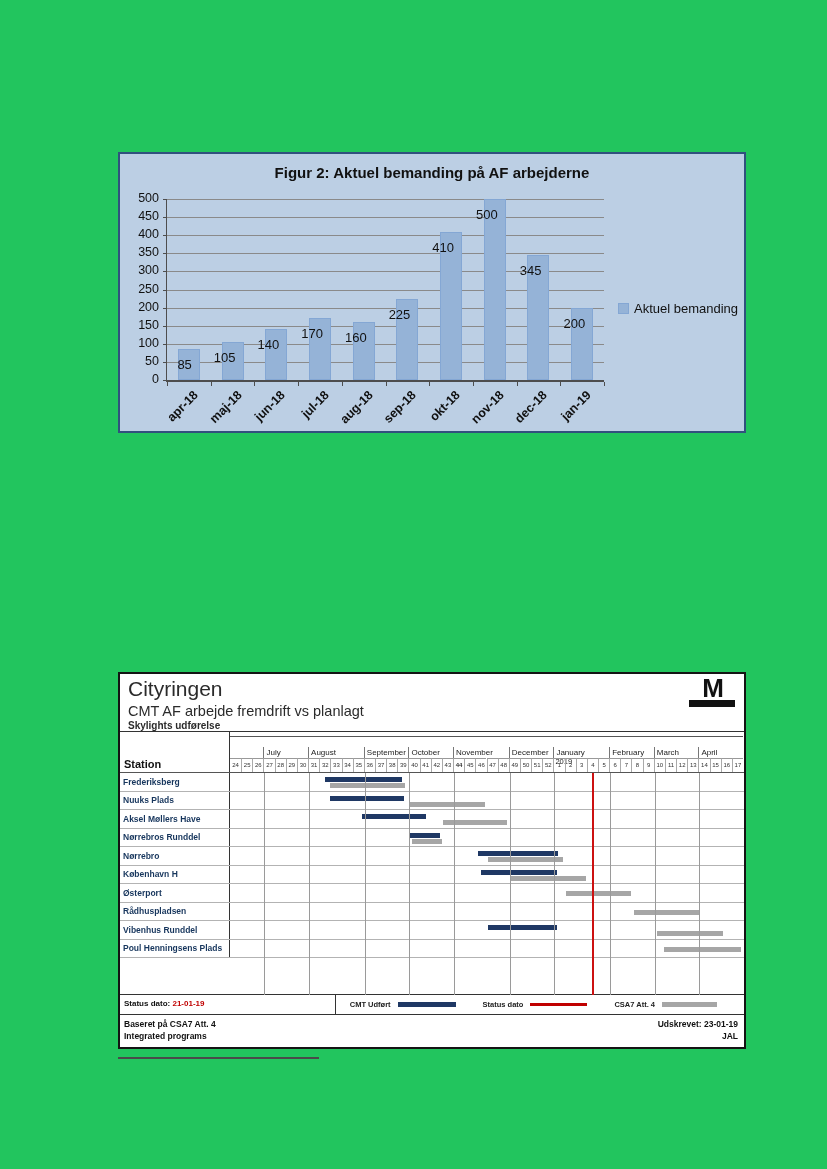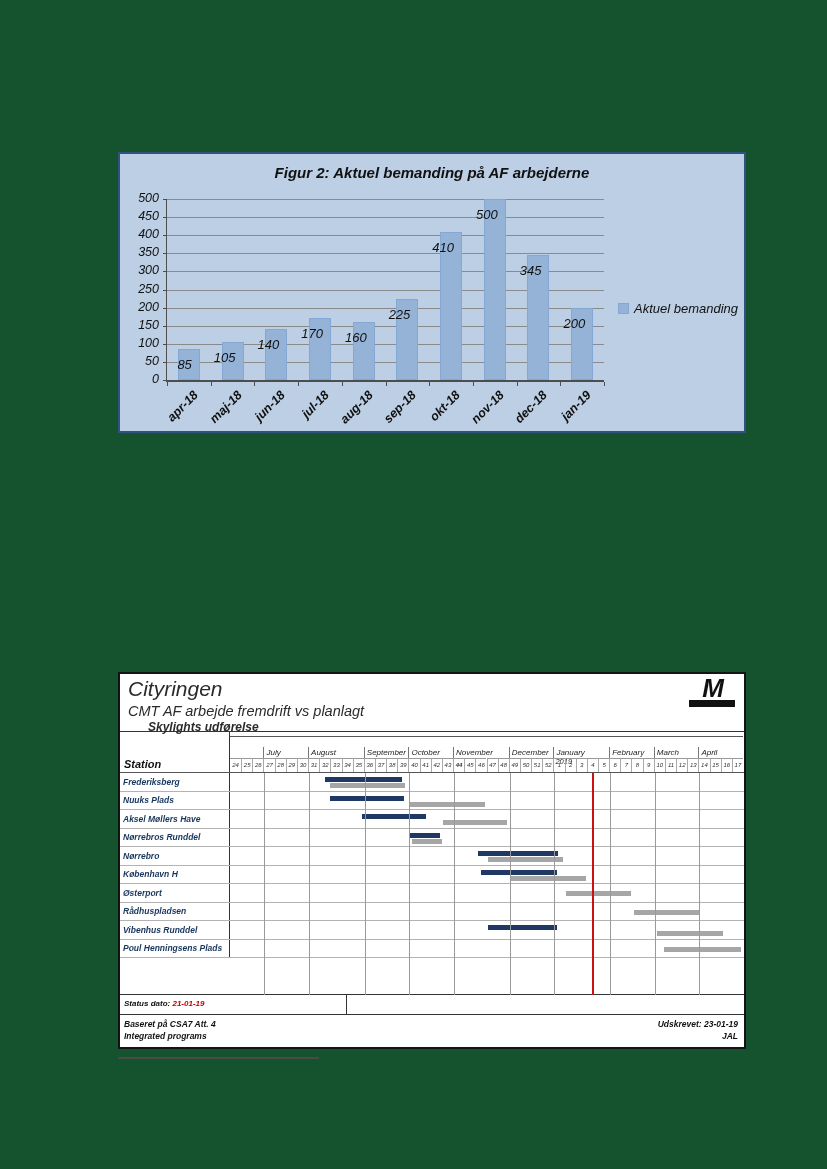--- a/index.html
+++ b/index.html
@@ -1,17 +1,17 @@
 <!DOCTYPE html>
 <html><head>
 <meta charset="utf-8">
 <style>
   * { margin:0; padding:0; box-sizing:border-box; }
   body { width:827px; height:1169px; background:#fff; font-family:"Liberation Sans", sans-serif; position:relative; }
-  .page { position:absolute; inset:0; background:#14532d;font-style:italic; }
+  .page { position:absolute; inset:0; background:#22c55e; }
 
   
   .fig2 { position:absolute; left:118px; top:152px; width:628px; height:281px;
           background:#bccfe4; border:2px solid #31517e; }
   .fig2-title { position:absolute; left:0; top:10px; width:100%; text-align:center;
                 font-size:15px; font-weight:bold; color:#111; }
   .fig2-plot { position:absolute; inset:0; }
   .grid-h { position:absolute; background:#8a8a8a; }
   .axis-x { position:absolute; background:#4d4d4d; }
   .axis-y { position:absolute; background:#4d4d4d; }
@@ -25,21 +25,21 @@
   .fig2-legend { position:absolute; left:498px; top:147px; display:flex; align-items:center; gap:5px; }
   .fig2-legend-swatch { width:11px; height:11px; border:1px solid #84a7d4; display:inline-block; }
   .fig2-legend-label { font-size:13px; color:#111; }
 
   
   .gantt { position:absolute; left:118px; top:672px; width:628px; height:377px;
            background:#fff; border:2px solid #141414; }
   .g-titleblock { position:relative; height:58px; border-bottom:1px solid #333; }
   .g-title    { position:absolute; left:8px; top:3px;  font-size:21px; color:#2b2b2b; }
   .g-subtitle { position:absolute; left:8px; top:29px; font-size:14.5px; color:#2b2b2b; }
-  .g-subsub   { position:absolute; left:8px; top:46px; font-size:12px; font-weight:bold; color:#2b2b2b;margin-left:20px; }
+  .g-subsub   { position:absolute; left:8px; top:46px; font-size:10px; font-weight:bold; color:#2b2b2b; }
   .g-logo { position:absolute; top:4px; right:9px; width:46px; text-align:center; }
   .g-logo-m { font-size:26px; font-weight:800; line-height:21px; letter-spacing:-2px; color:#111; }
   .g-logo-bar { height:7px; background:#111; margin-top:1px; }
 
   .g-header { position:relative; height:40px; display:flex; }
   .g-station-h { width:110px; border-right:1px solid #333; font-size:11px; font-weight:bold; color:#111;
                  display:flex; align-items:flex-end; padding:0 8px 2px 4px; }
   .g-tlh { position:relative; width:513px; height:40px; overflow:hidden; }
   .g-tl-topline { position:absolute; left:0; top:4px; width:100%; height:1px; background:#555; }
   .g-year { position:absolute; top:5px; font-size:7.5px; color:#222;margin-top:20px; }
@@ -325,20 +325,34 @@
           <div class="g-vline" style="left: 468.391px; top: 0px; width: 1px; height: 222px; position: absolute;"></div>
           <div class="g-redline" style="left: 361.33px; top: 0px; height: 222px; position: absolute; background: rgb(204, 17, 17);"></div>
         </div>
     </div>
 
     <div class="g-status">
       <div class="g-status-left">
         <span>Status dato:</span>
         <span class="g-reddate">21-01-19</span>
       </div>
+      <div class="g-status-legend" id="g-legend">
+          <div class="g-lgitem">
+            <div class="g-lglabel">CMT Udført</div>
+            <div class="g-lgchip" style="width: 58px; height: 5px; background: rgb(31, 56, 100);"></div>
+          </div>
+          <div class="g-lgitem">
+            <div class="g-lglabel">Status dato</div>
+            <div class="g-lgchip" style="width: 57px; height: 3px; background: rgb(192, 0, 0);"></div>
+          </div>
+          <div class="g-lgitem">
+            <div class="g-lglabel">CSA7 Att. 4</div>
+            <div class="g-lgchip" style="width: 55px; height: 5px; background: rgb(166, 166, 166);"></div>
+          </div>
+        </div>
     </div>
 
     <div class="g-footer">
       <div class="g-footer-l">
         <div>Baseret på CSA7 Att. 4</div>
         <div>Integrated programs</div>
       </div>
       <div class="g-footer-r">
         <div>Udskrevet: 23-01-19</div>
         <div>JAL</div>

